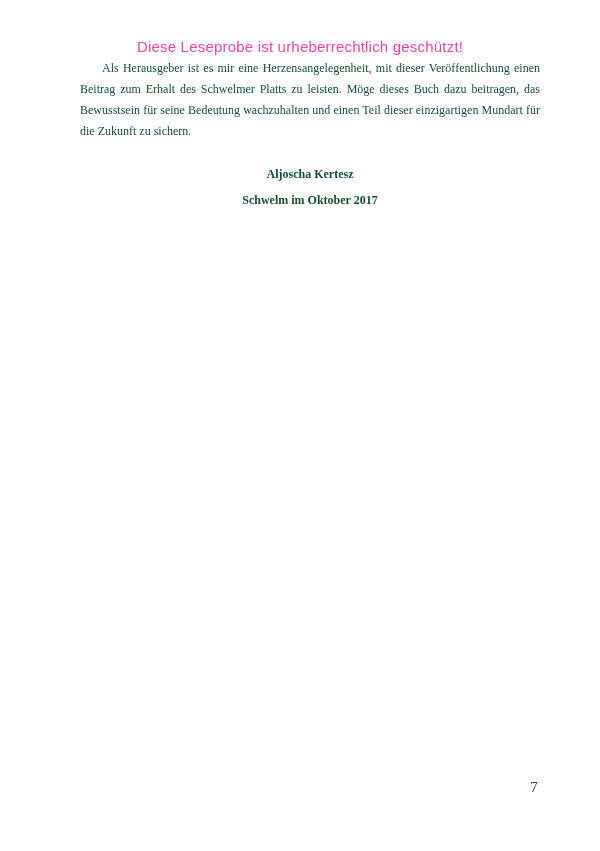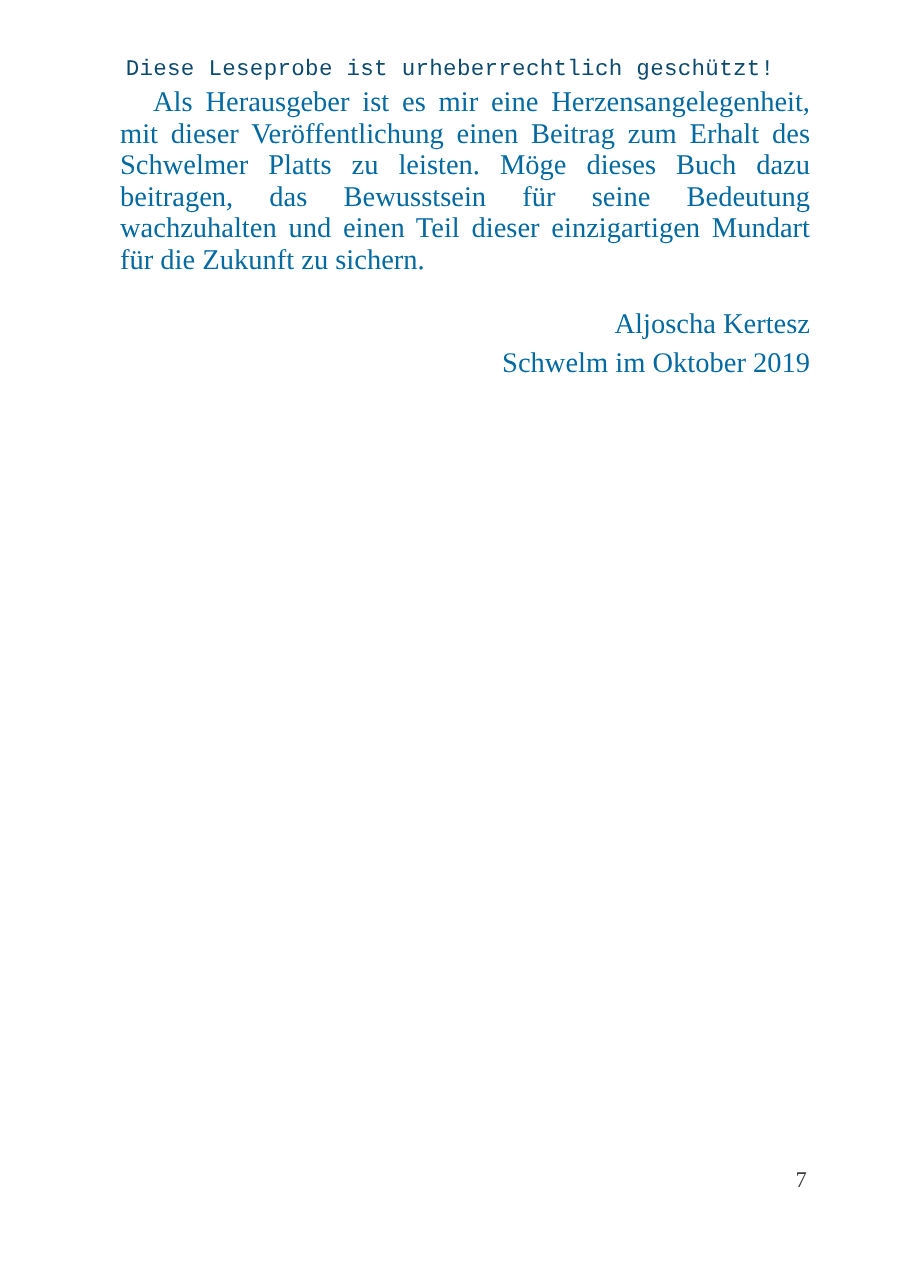--- a/index.html
+++ b/index.html
@@ -13,48 +13,49 @@
     height: 851px;
     background: #ffffff;
     overflow: hidden;
   }
   .watermark {
     position: absolute;
     top: 39px;
     left: 0;
     width: 100%;
     text-align: center;
-    font-family: Liberation Mono, monospace;
+    font-family: Liberation Sans, sans-serif;
     font-size: 15px;
     line-height: 16px;
-    color: #0c4a6e;
+    color: #ec4899;
     letter-spacing: 0.2px;
   }
   .text-block {
     position: absolute;
     top: 58px;
     left: 80px;
     width: 460px;
     font-family: "Liberation Serif", serif;
-    font-size: 19px;
+    font-size: 12px;
     line-height: 21px;
-    color: #0369a1;
+    color: #14532d;
     text-align: justify;
   }
   .para {
     margin: 0 0 9px 0;
     text-indent: 22px;
   }
   .sig-block {
     margin-top: 22px;
   }
   .sig-line {
     margin: 0 0 5px 0;
     text-indent: 0;
-    text-align: right;
+    text-align: center;
+    font-weight: bold;
   }
   .page-number {
     position: absolute;
     top: 779px;
     left: 518px;
     width: 32px;
     text-align: center;
     font-family: "Liberation Serif", serif;
     font-size: 15px;
     color: #3d3d3d;
@@ -67,20 +68,20 @@
 
   <div class="watermark">Diese Leseprobe ist urheberrechtlich geschützt!</div>
 
   <div class="text-block">
 
     <p class="para">Als Herausgeber ist es mir eine Herzensangelegenheit, mit dieser Veröffentlichung einen Beitrag zum Erhalt des Schwelmer Platts zu leisten. Möge dieses Buch dazu beitragen, das Bewusstsein für seine Bedeutung wachzuhalten und einen Teil dieser einzigartigen Mundart für die Zukunft zu sichern.</p>
 
 
     <div class="sig-block">
       <p class="sig-line">Aljoscha Kertesz</p>
-      <p class="sig-line">Schwelm im Oktober 2019</p>
+      <p class="sig-line">Schwelm im Oktober 2017</p>
     </div>
 
   </div>
 
   <div class="page-number">7</div>
 
 </div>
 
 </body></html>

